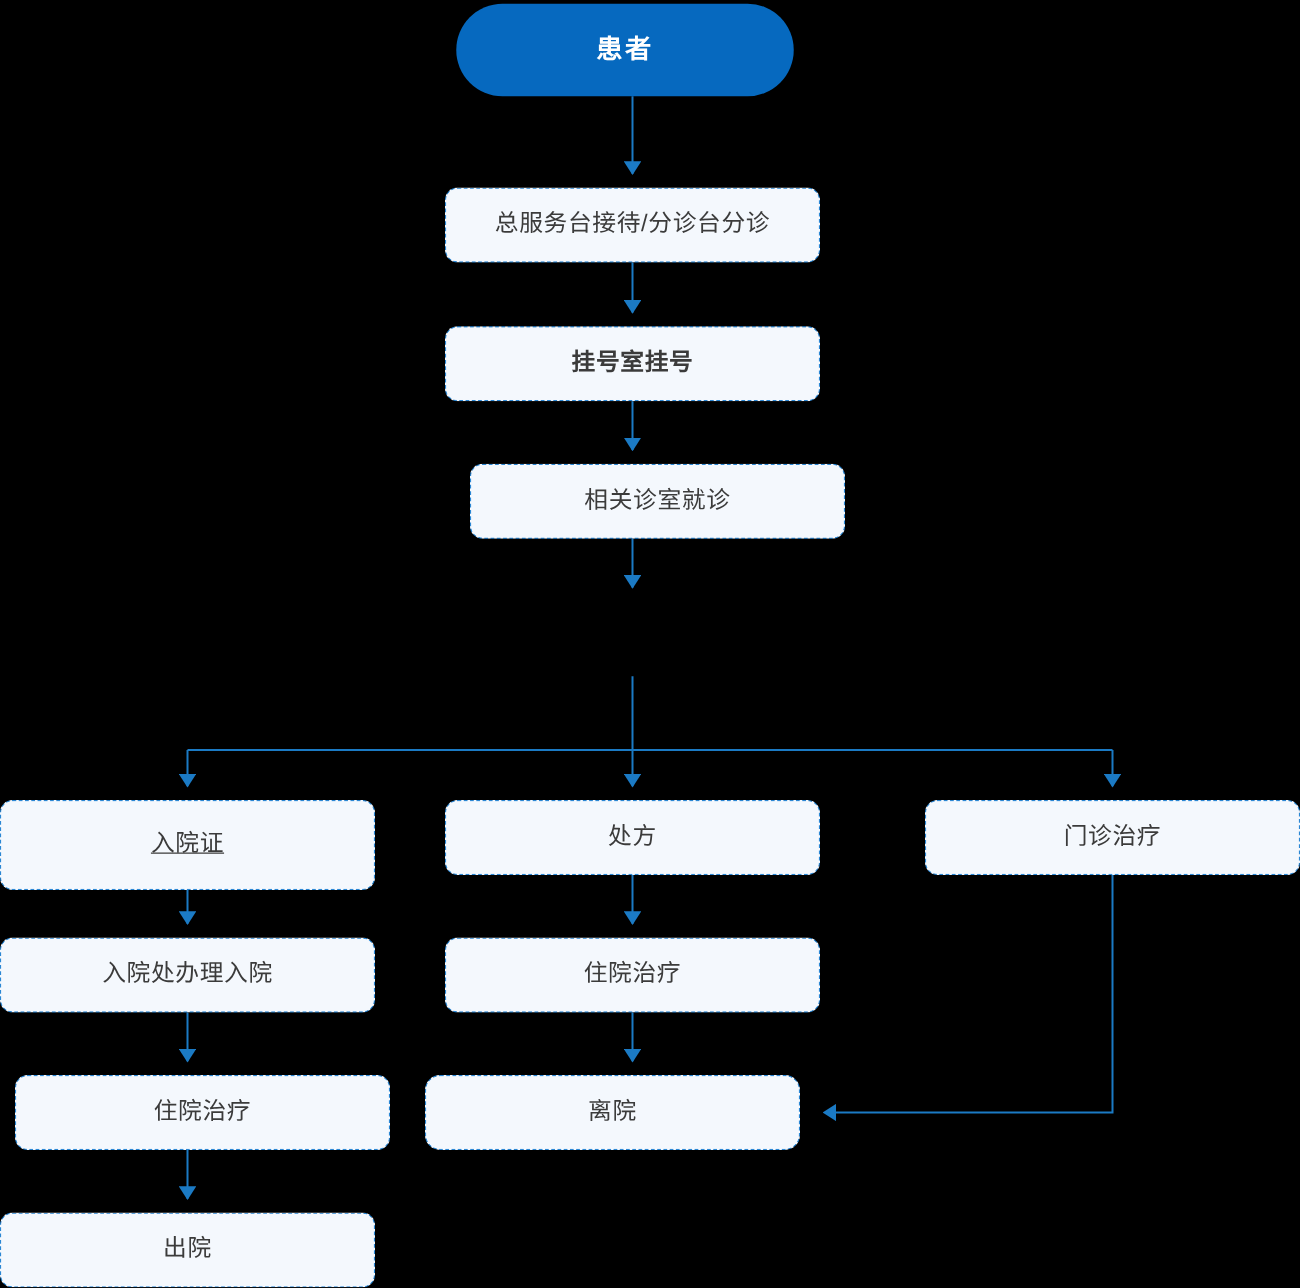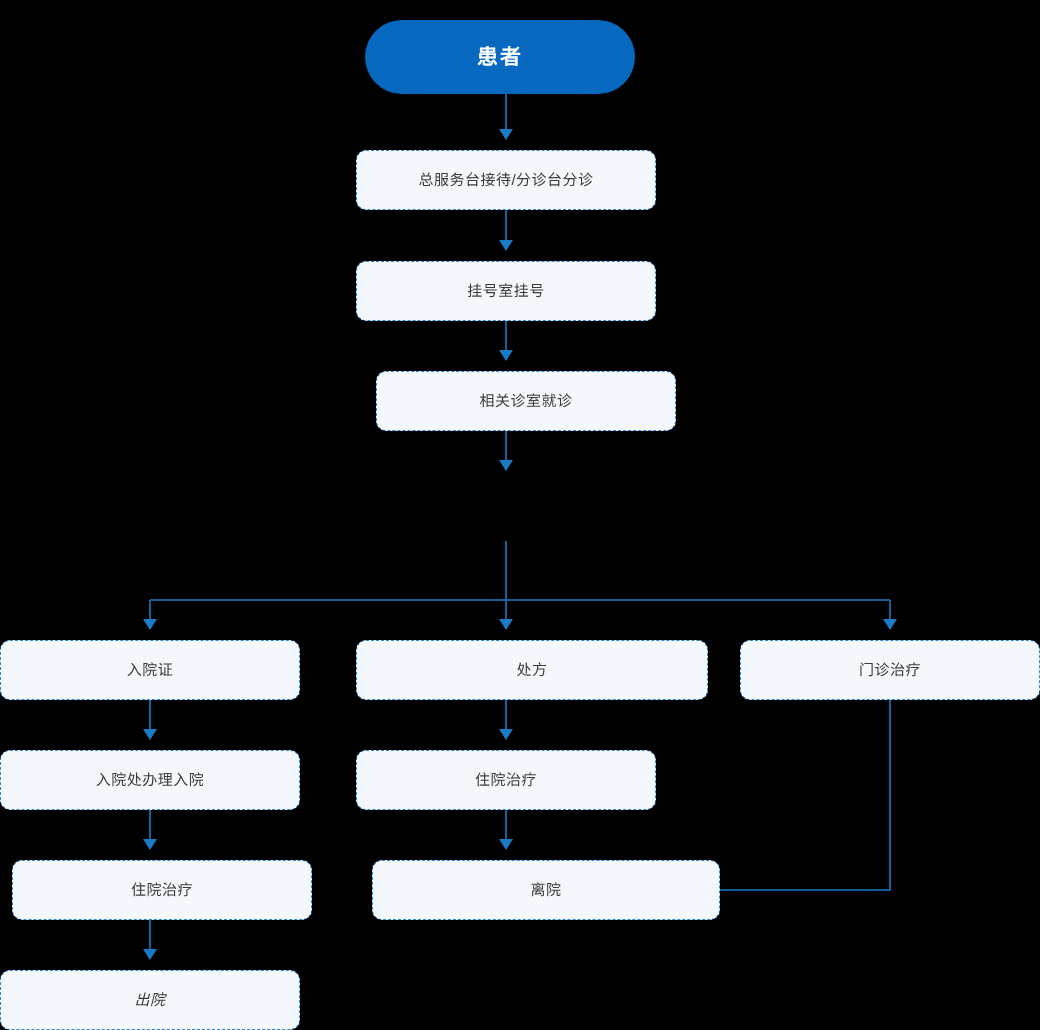--- a/index.html
+++ b/index.html
@@ -36,21 +36,21 @@
     justify-content: center;
     text-align: center;
     line-height: 1.25;
     z-index: 2;
   }
   .node.process {
     background: #f4f8fd;
     border: 1px dashed #2b87d4;
     border-radius: 10px;
     color: #3b3b3b;
-    font-size: 15px;
+    font-size: 19px;
     letter-spacing: 0.5px;
   }
   .node.terminator {
     background: #0669bf;
     border: none;
     border-radius: 999px;
     color: #ffffff;
     font-size: 21px;
     font-weight: bold;
     letter-spacing: 2px;
@@ -101,62 +101,62 @@
       <line x1="150" y1="810" x2="150" y2="849" marker-end="url(#arrowDown)"></line>
 
       <line x1="506" y1="810" x2="506" y2="849" marker-end="url(#arrowDown)"></line>
 
       <line x1="150" y1="920" x2="150" y2="959" marker-end="url(#arrowDown)"></line>
 
       <path d="M890,700 L890,890 L668,890" marker-end="url(#arrowLeft)"></path>
     </g>
   </svg>
 
-  <div class="node terminator" style="left:365px; top:20px; width:270px; height:74px;">
+  <div class="node terminator" style="left:365px; top:3px; width:270px; height:74px;">
     <span class="node-label">患者</span>
   </div>
 
   <div class="node process" style="left:356px; top:150px; width:300px; height:60px;">
     <span class="node-label">总服务台接待/分诊台分诊</span>
   </div>
 
-  <div class="node process" style="left:356px; top:261px; width:300px; height:60px;">
+  <div class="node process" style="left:356px; top:261px; width:300px; height:60px;font-weight:bold;">
     <span class="node-label">挂号室挂号</span>
   </div>
 
   <div class="node process" style="left:376px; top:371px; width:300px; height:60px;">
     <span class="node-label">相关诊室就诊</span>
   </div>
 
 
-  <div class="node process" style="left:0px; top:640px; width:300px; height:60px;">
+  <div class="node process" style="left:0px; top:640px; width:300px; height:72px;text-decoration:underline;">
     <span class="node-label">入院证</span>
   </div>
 
-  <div class="node process" style="left:356px; top:640px; width:352px; height:60px;">
+  <div class="node process" style="left:356px; top:640px; width:300px; height:60px;">
     <span class="node-label">处方</span>
   </div>
 
   <div class="node process" style="left:740px; top:640px; width:300px; height:60px;">
     <span class="node-label">门诊治疗</span>
   </div>
 
   <div class="node process" style="left:0px; top:750px; width:300px; height:60px;">
     <span class="node-label">入院处办理入院</span>
   </div>
 
   <div class="node process" style="left:356px; top:750px; width:300px; height:60px;">
     <span class="node-label">住院治疗</span>
   </div>
 
   <div class="node process" style="left:12px; top:860px; width:300px; height:60px;">
     <span class="node-label">住院治疗</span>
   </div>
 
-  <div class="node process" style="left:372px; top:860px; width:348px; height:60px;">
+  <div class="node process" style="left:340px; top:860px; width:300px; height:60px;border-radius:12px;">
     <span class="node-label">离院</span>
   </div>
 
-  <div class="node process" style="left:0px; top:970px; width:300px; height:60px;font-style:italic;">
+  <div class="node process" style="left:0px; top:970px; width:300px; height:60px;">
     <span class="node-label">出院</span>
   </div>
 
 </div>
 
 </body></html>

